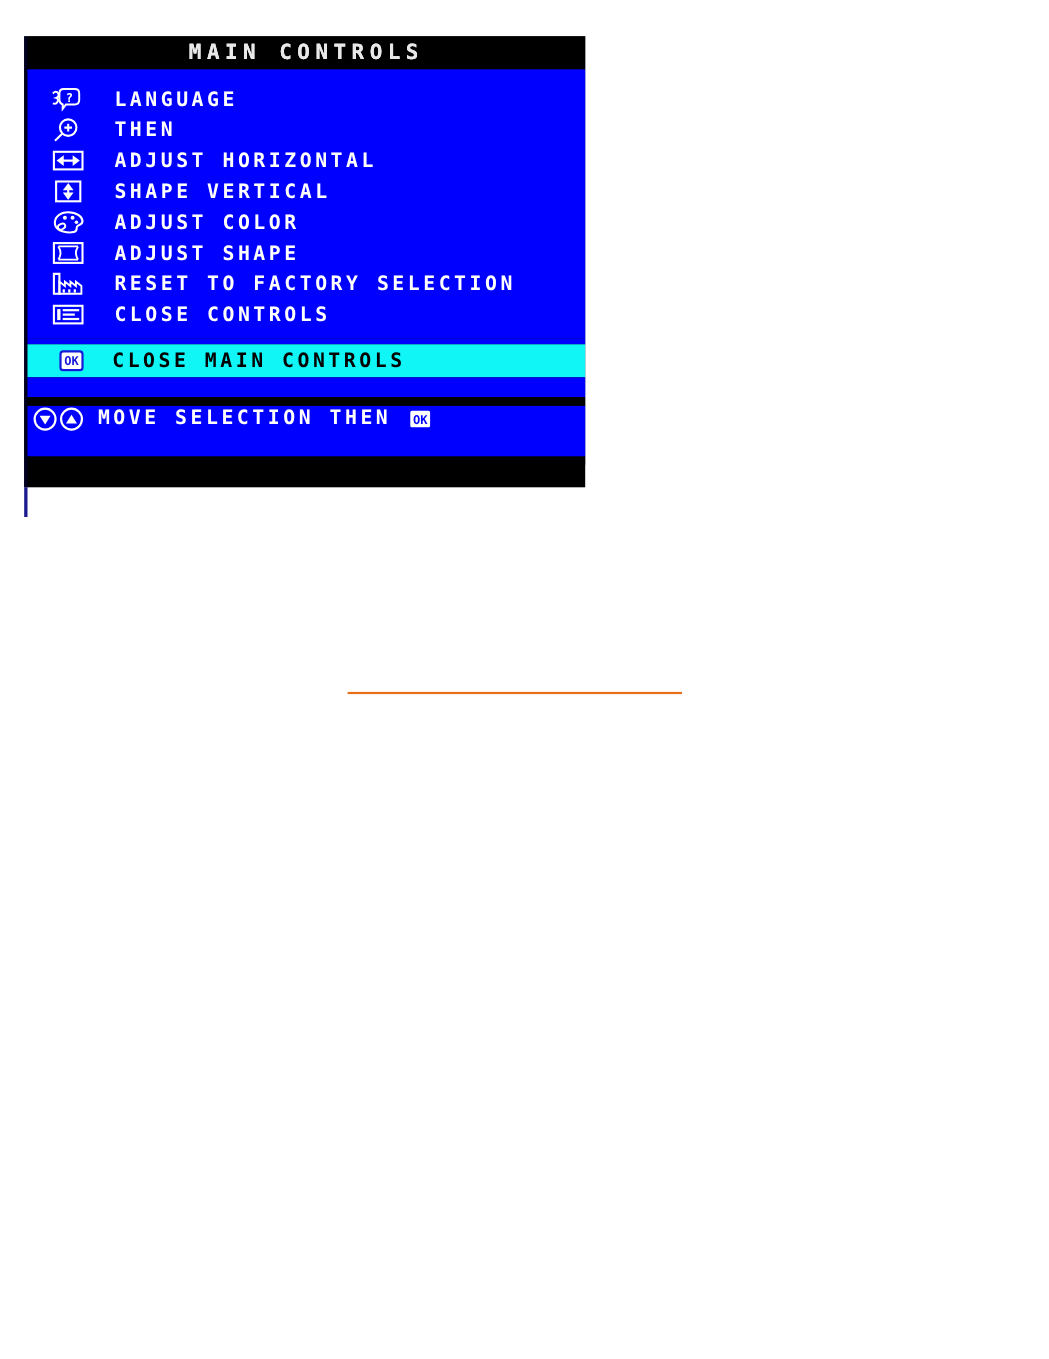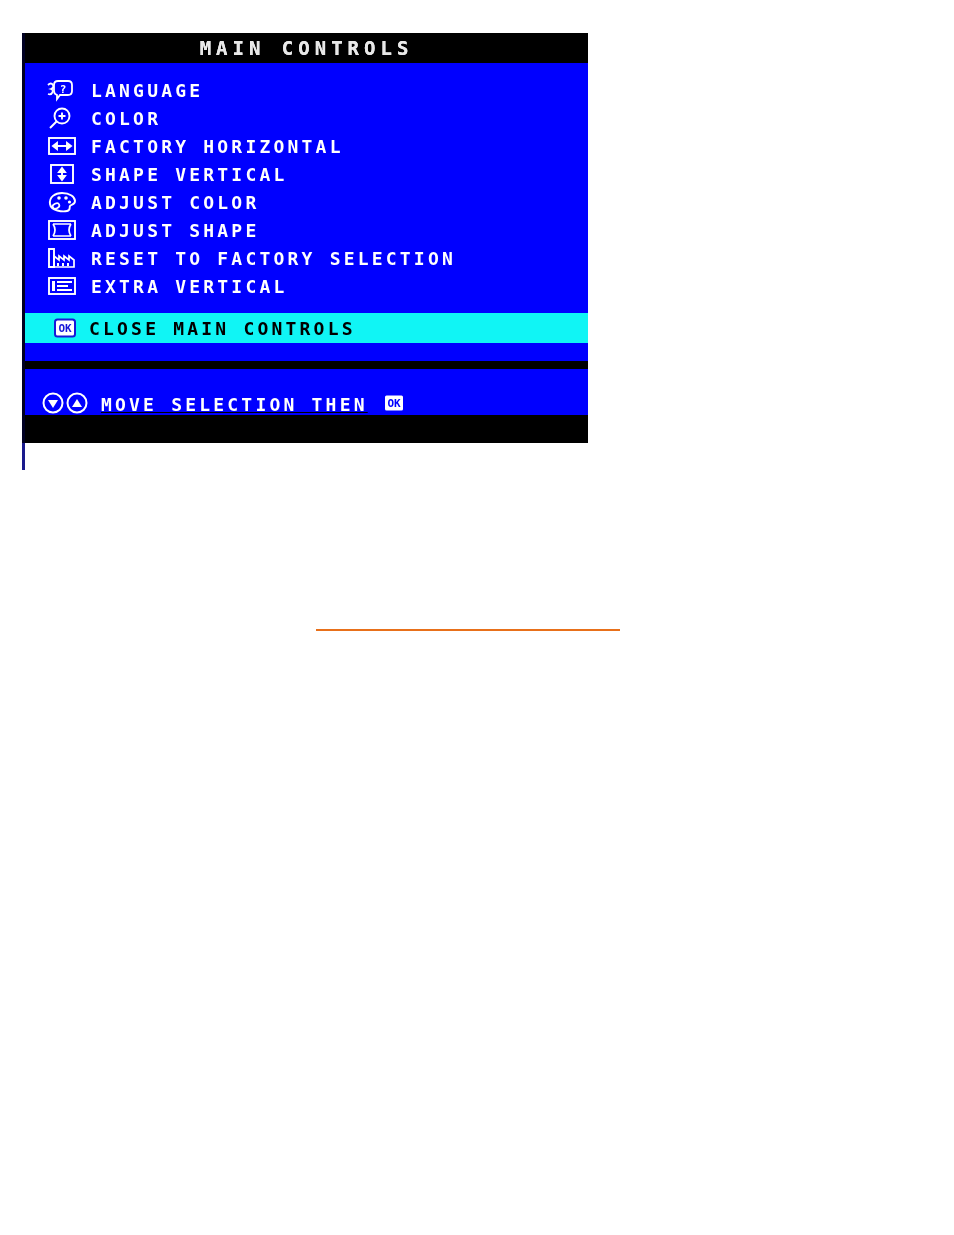--- a/index.html
+++ b/index.html
@@ -13,21 +13,21 @@
     position: relative;
     font-family: "DejaVu Sans Mono", "Liberation Mono", monospace;
     overflow: hidden;
   }
 
   
   #osd-panel {
     position: absolute;
     left: 22px;
     top: 33px;
-    width: 566px;
+    width: 510px;
     height: 410px;
     background: #000000;
     border-left: 3px solid #000022;
     box-sizing: border-box;
   }
 
   
   .osd-title-bar {
     height: 30px;
     background: #000000;
@@ -61,21 +61,21 @@
     height: 24px;
     display: flex;
     align-items: center;
     justify-content: flex-start;
   }
   .menu-label {
     color: #ffffff;
     font-size: 18px;
     letter-spacing: 3.2px;
     font-weight: bold;
-    margin-left: 10px;
+    margin-left: 23px;
     white-space: nowrap;
   }
 
   
   .osd-gap {
     height: 5px;
     background: #0000ff;
   }
   .osd-highlight {
     background: #10f5f5;
@@ -94,23 +94,22 @@
   .osd-separator {
     height: 8px;
     background: #000000;
   }
 
   
   .osd-footer {
     background: #0000ff;
     height: 46px;
     display: flex;
-    align-items: flex-end;
-    padding-left: 16px;
-    text-decoration: underline;
+    align-items: flex-start;
+    padding-left: 4px;
   }
   .osd-footer .menu-label {
     margin-left: 12px;
   }
   .osd-bottom-edge {
     height: 8px;
     background: #000000;
   }
 
   
@@ -162,35 +161,35 @@
     <div class="menu-row">
       <span class="menu-icon">
         <svg width="34" height="24" viewBox="0 0 34 24">
           <g fill="none" stroke="#ffffff" stroke-width="1.9">
             <circle cx="17" cy="10" r="7.5"></circle>
             <path d="M11.5 15.5 L5 22"></path>
             <path d="M17 6.5 v7 M13.5 10 h7"></path>
           </g>
         </svg>
       </span>
-      <span class="menu-label">COLOR</span>
+      <span class="menu-label">THEN</span>
     </div>
 
     <div class="menu-row">
       <span class="menu-icon">
         <svg width="34" height="24" viewBox="0 0 34 24">
           <rect x="4" y="4" width="26" height="16" fill="none" stroke="#ffffff" stroke-width="1.9"></rect>
           <g stroke="#ffffff" stroke-width="1.9" fill="#ffffff">
             <path d="M10 12 h14" stroke-linecap="round"></path>
             <path d="M8 12 l4 -3 v6 z"></path>
             <path d="M26 12 l-4 -3 v6 z"></path>
           </g>
         </svg>
       </span>
-      <span class="menu-label">FACTORY HORIZONTAL</span>
+      <span class="menu-label">ADJUST HORIZONTAL</span>
     </div>
 
     <div class="menu-row">
       <span class="menu-icon">
         <svg width="34" height="24" viewBox="0 0 34 24">
           <rect x="6" y="3" width="22" height="18" fill="none" stroke="#ffffff" stroke-width="1.9"></rect>
           <g stroke="#ffffff" stroke-width="1.9" fill="#ffffff">
             <path d="M17 8 v8" stroke-linecap="round"></path>
             <path d="M17 6 l-3 4 h6 z"></path>
             <path d="M17 18 l-3 -4 h6 z"></path>
@@ -245,21 +244,21 @@
         <svg width="34" height="24" viewBox="0 0 34 24">
           <rect x="4" y="4" width="26" height="16" fill="none" stroke="#ffffff" stroke-width="1.9"></rect>
           <rect x="7" y="7" width="3" height="10" fill="#ffffff"></rect>
           <g fill="#ffffff">
             <rect x="12" y="7" width="15" height="2"></rect>
             <rect x="12" y="11" width="11" height="2"></rect>
             <rect x="12" y="15" width="15" height="2"></rect>
           </g>
         </svg>
       </span>
-      <span class="menu-label">EXTRA VERTICAL</span>
+      <span class="menu-label">CLOSE CONTROLS</span>
     </div>
 
   </div>
 
   <div class="osd-gap"></div>
 
   <div class="osd-highlight">
     <span class="menu-icon" style="width:26px;min-width:26px;">
       <svg width="24" height="20" viewBox="0 0 24 20">
         <rect x="2" y="1.5" width="20" height="17" rx="2.5" fill="#ffffff" stroke="#1818d8" stroke-width="2"></rect>

